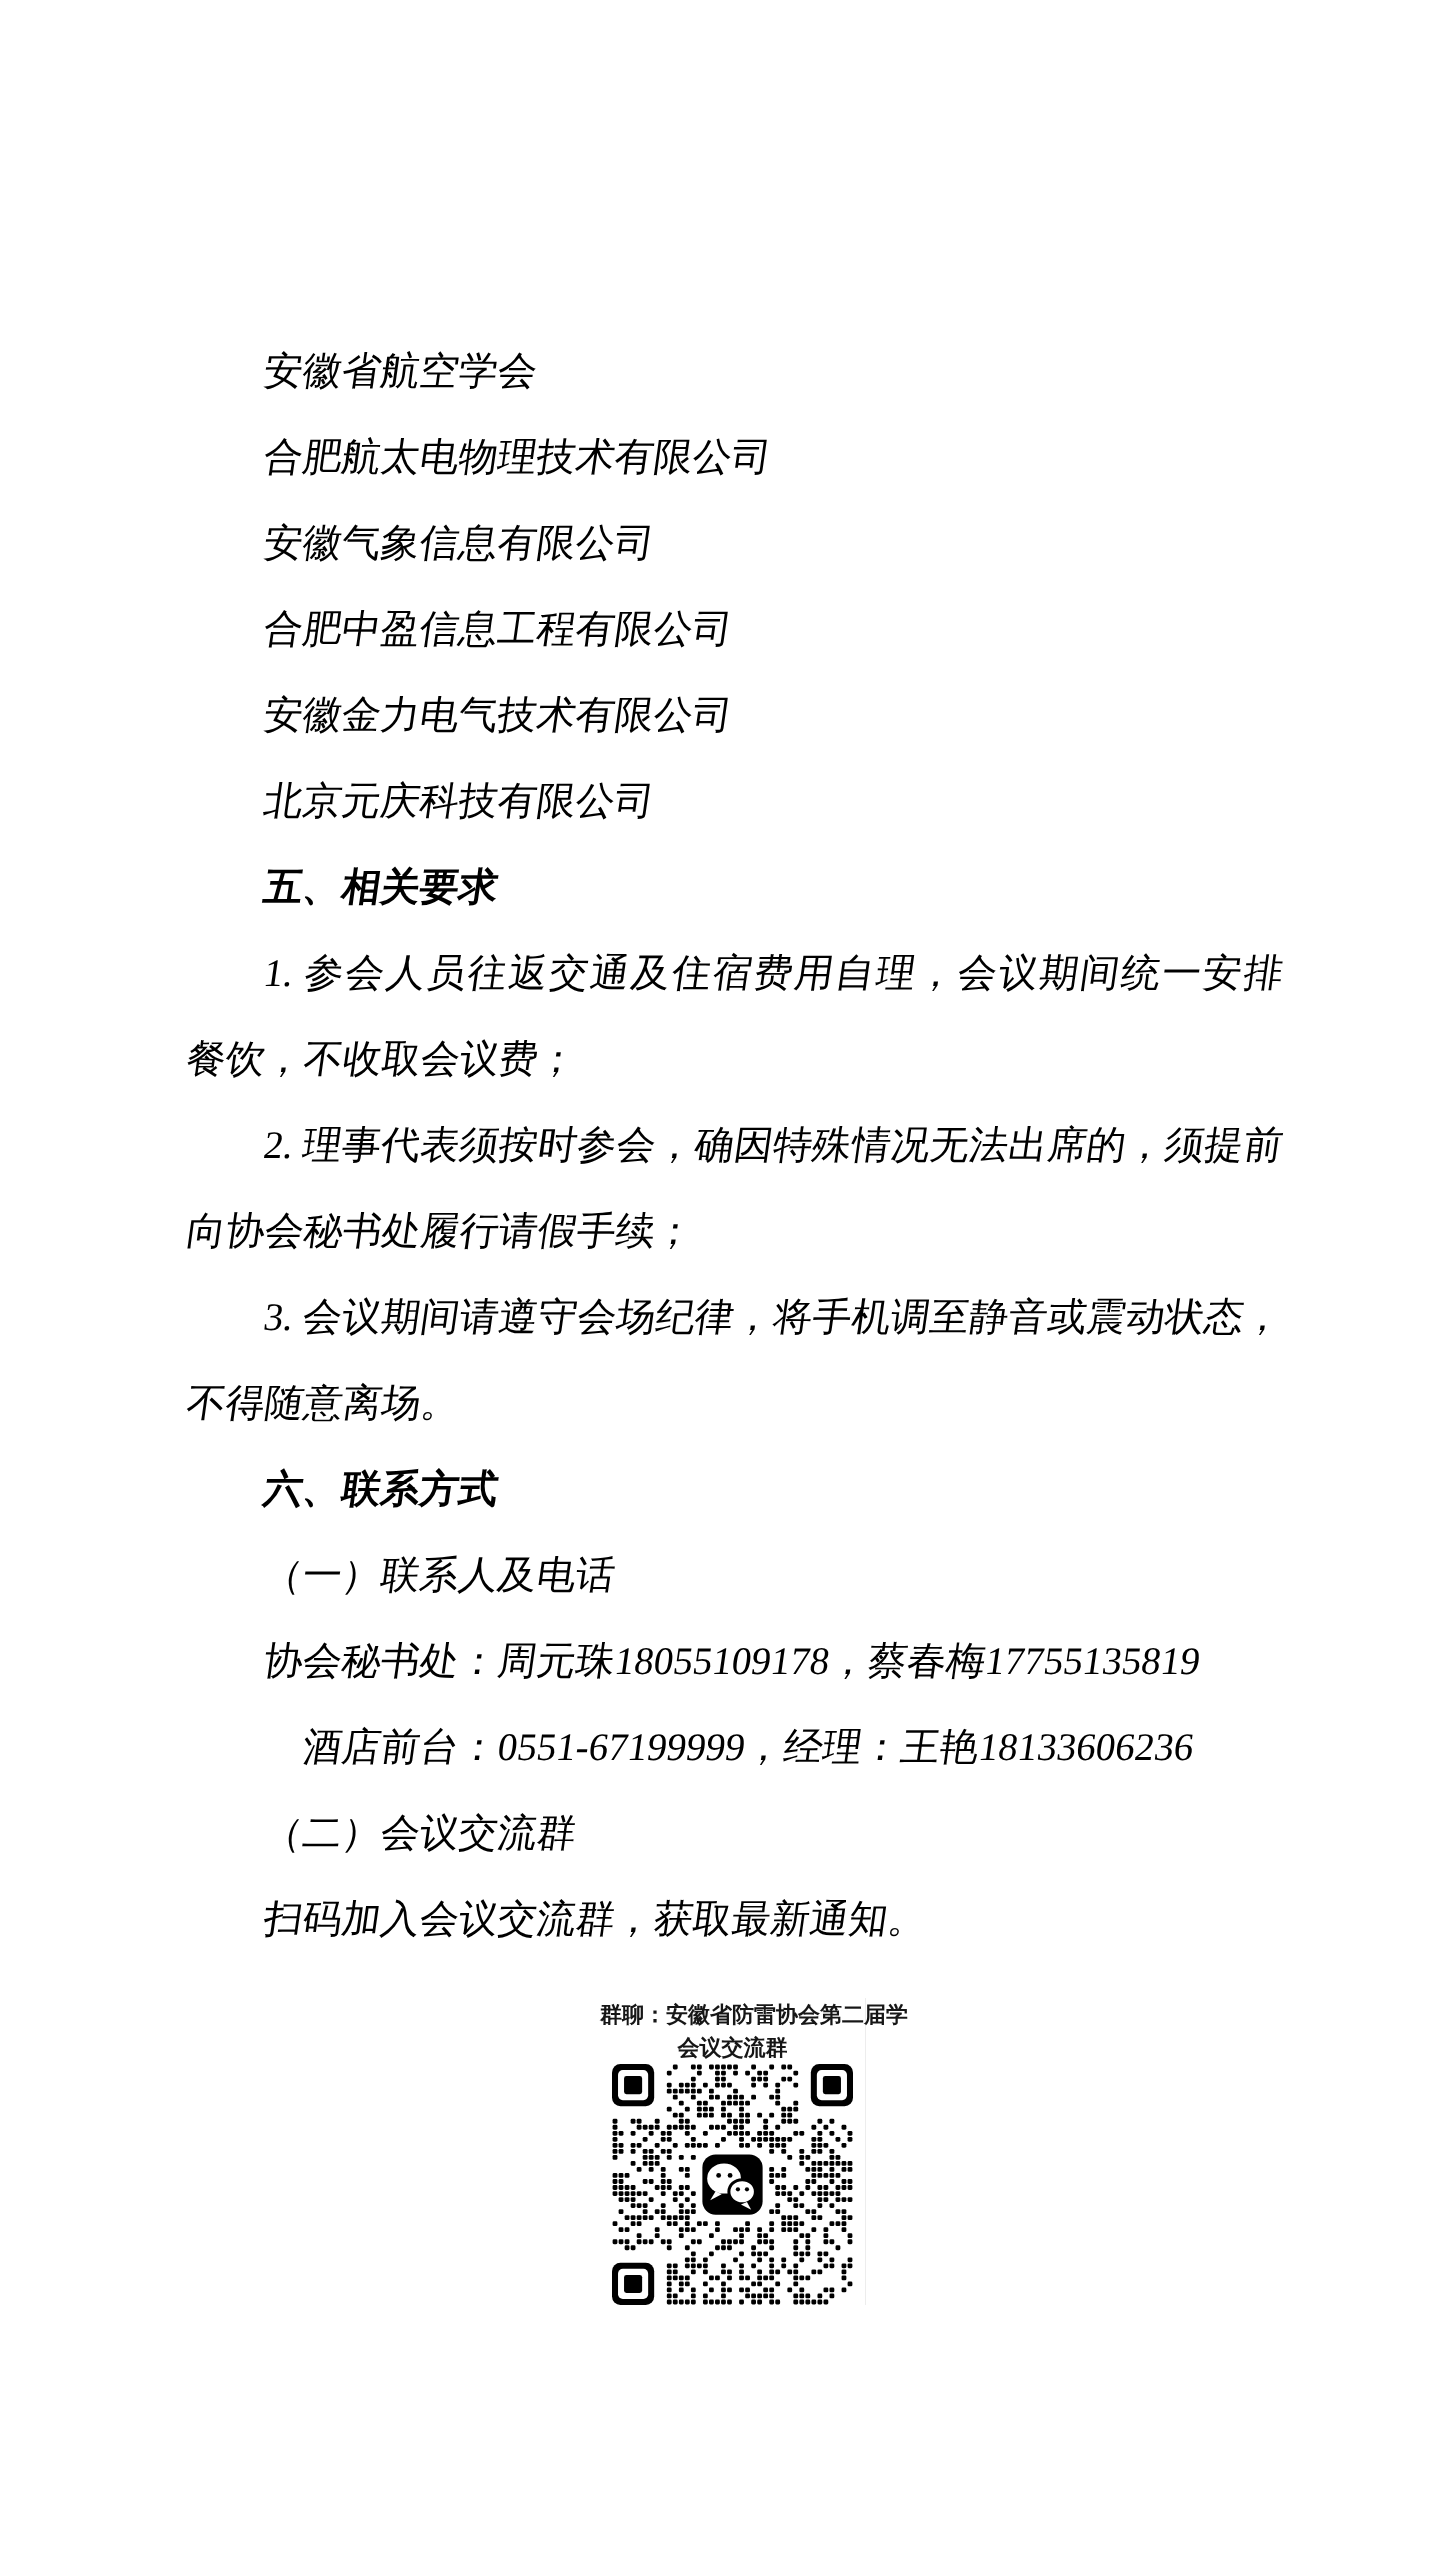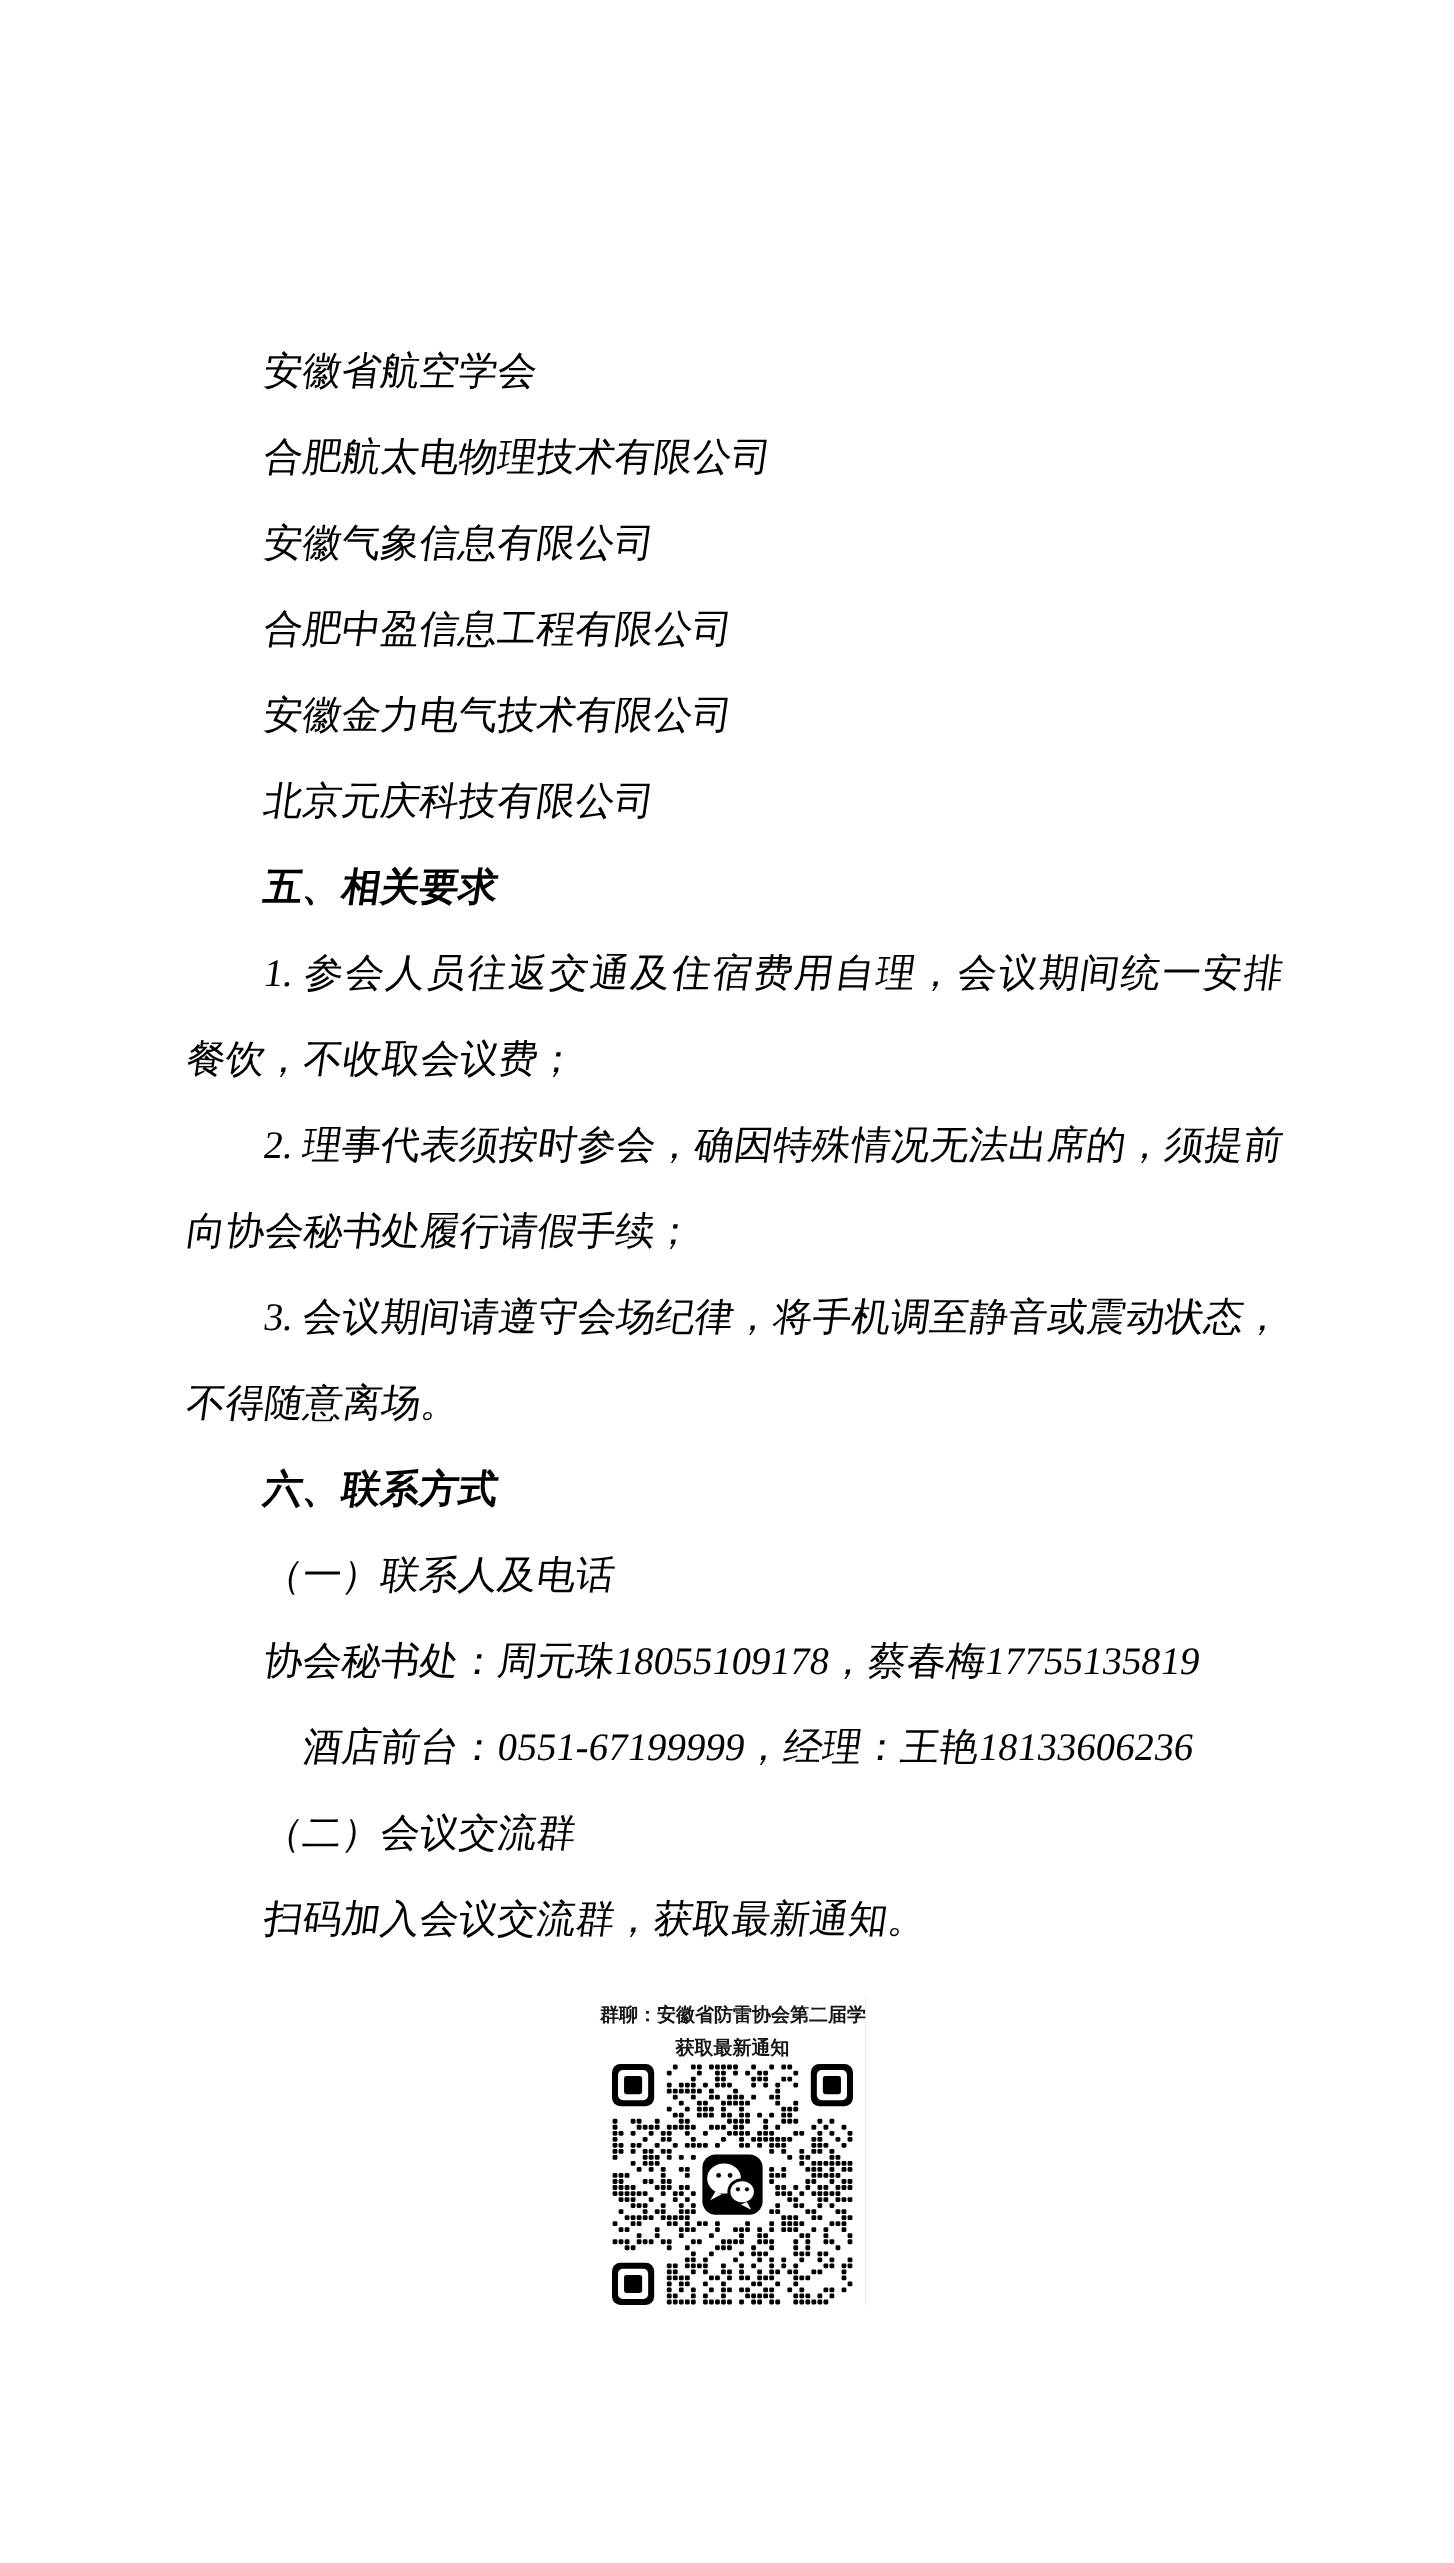--- a/index.html
+++ b/index.html
@@ -39,21 +39,21 @@
     position:absolute;
     left:600px;
     top:1998px;
     width:265px;
     text-align:center;
     border-right:0.6px solid #ededed;
   }
   .qr-caption{
     font-family:"DejaVu Sans","Liberation Sans",sans-serif;
     font-weight:700;
-    font-size:19px;
+    font-size:22px;
     line-height:33px;
     color:#161616;
     white-space:nowrap;
     text-align:center;
   }
   #qr-svg-holder{
     margin-top:0px;
     width:265px;
     height:241px;
     display:flex;
@@ -83,21 +83,21 @@
       <div class="tline body-font indent-2">（一）联系人及电话</div>
       <div class="tline body-font indent-2">协会秘书处：周元珠18055109178，蔡春梅17755135819</div>
       <div class="tline body-font indent-3">酒店前台：0551-67199999，经理：王艳18133606236</div>
       <div class="tline body-font indent-2">（二）会议交流群</div>
       <div class="tline body-font indent-2">扫码加入会议交流群，获取最新通知。</div>
     </div>
 
   <div id="qr-block">
     <div>
       <div class="qr-caption">群聊：安徽省防雷协会第二届学</div>
-      <div class="qr-caption">获取最新通知</div>
+      <div class="qr-caption">会议交流群</div>
     </div>
     <div id="qr-svg-holder">
         <svg width="241" height="241" viewBox="0 0 400 400" xmlns="http://www.w3.org/2000/svg">
           <rect x="0" y="0" width="400" height="400" fill="#ffffff"></rect>
           <rect x="101" y="1" width="8" height="8" rx="2.3" fill="#000000"></rect>
           <rect x="131" y="1" width="8" height="8" rx="2.3" fill="#000000"></rect>
           <rect x="141" y="1" width="8" height="8" rx="2.3" fill="#000000"></rect>
           <rect x="161" y="1" width="8" height="8" rx="2.3" fill="#000000"></rect>
           <rect x="171" y="1" width="8" height="8" rx="2.3" fill="#000000"></rect>
           <rect x="181" y="1" width="8" height="8" rx="2.3" fill="#000000"></rect>

